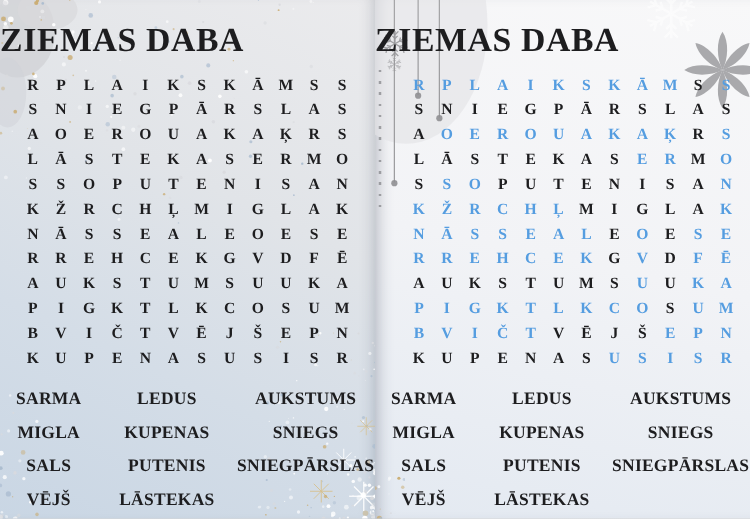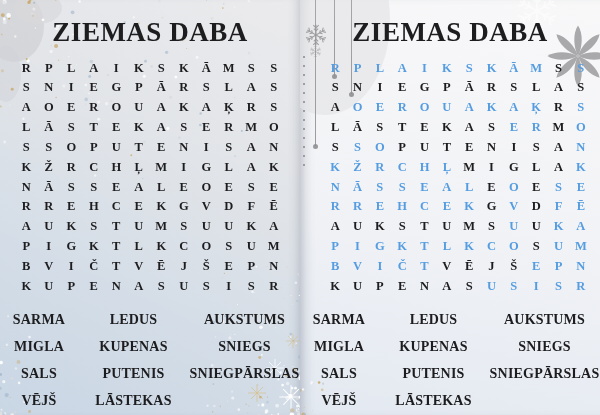--- a/index.html
+++ b/index.html
@@ -4,21 +4,21 @@
 <style>
   html,body{margin:0;padding:0;background:#d8d8d8;}
   .spread{position:relative;width:600px;height:415px;overflow:hidden;
           font-family:"Liberation Serif","DejaVu Serif",serif;
           --ink:#1d1d1f; --blue:#559de0;}
   .page{position:absolute;top:0;width:300px;height:415px;overflow:hidden;}
   .page-left{left:0;background:linear-gradient(205deg,#ebebed 0%,#e1e4e8 38%,#d4dde7 68%,#c9d6e4 100%);
              box-shadow:inset -9px 0 12px -9px rgba(50,60,80,.28);}
   .page-right{left:300px;background:linear-gradient(192deg,#f8f8f9 0%,#f2f3f6 50%,#e3e9f1 100%);
               box-shadow:inset 10px 0 14px -10px rgba(50,60,80,.42);}
-  .title{position:absolute;top:17px;left:0;right:0;margin:0;text-align:center;
+  .title{position:absolute;top:17px;left:0;right:0;margin:0;text-align:left;
          font-size:27px;font-weight:700;letter-spacing:.5px;color:var(--ink);z-index:2;}
   .grid{position:absolute;top:58px;left:15px;width:270px;height:238px;z-index:2;
         display:grid;grid-template-columns:repeat(12,1fr);grid-template-rows:repeat(12,1fr);}
   .page-right .grid{left:24px;width:268px;}
   .cell{display:flex;align-items:center;justify-content:center;line-height:1;
         font-size:12.5px;font-weight:700;color:var(--ink);}
   .cell.filler{color:var(--blue);}
   .wordbank{position:absolute;top:306px;left:0;right:0;z-index:2;}
   .bank-row{display:grid;grid-template-columns:26% 37% 37%;height:27px;align-items:center;}
   .bank-word{text-align:center;font-size:14px;font-weight:700;color:var(--ink);letter-spacing:.2px;}

